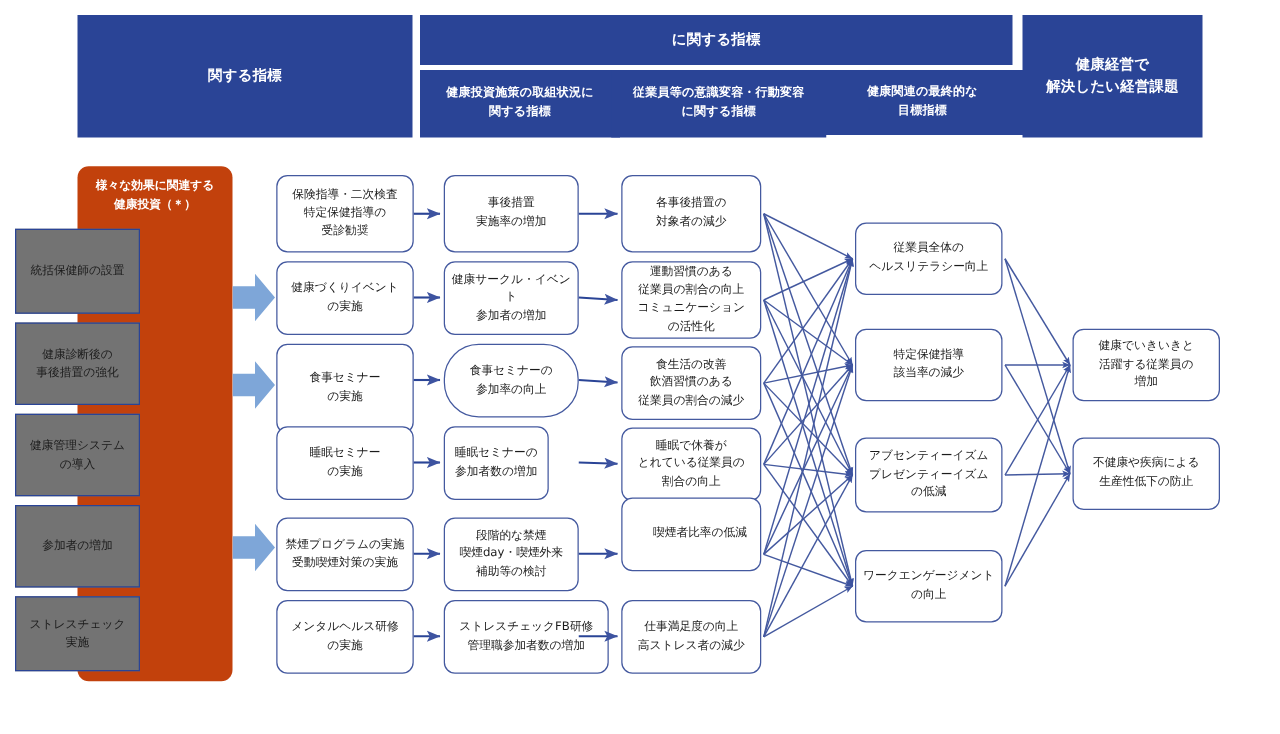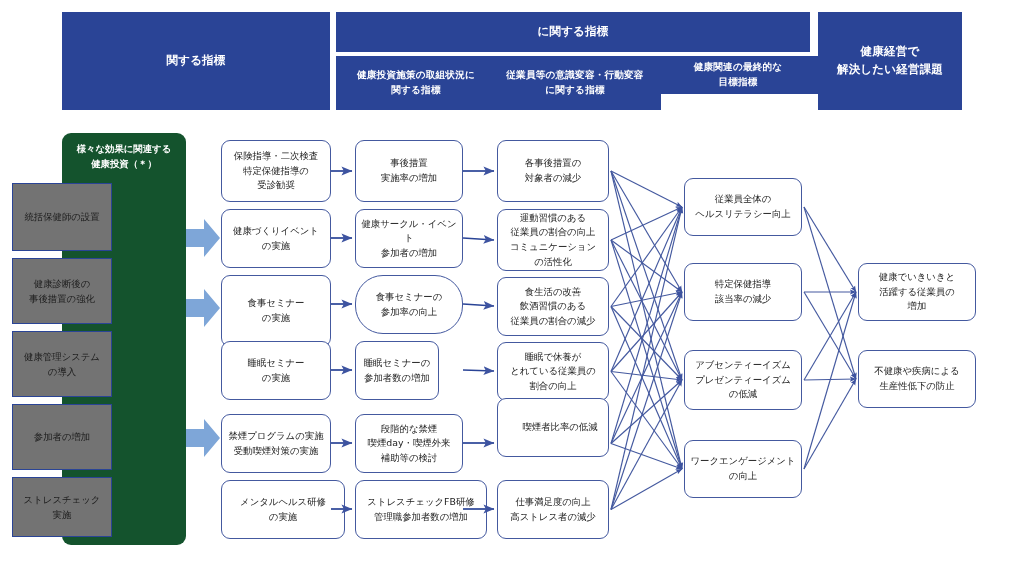--- a/index.html
+++ b/index.html
@@ -11,21 +11,21 @@
   
   .hdr{position:absolute;background:#2a4496;color:#ffffff;
        display:flex;align-items:center;justify-content:center;text-align:center;
        font-weight:bold;line-height:1.55;letter-spacing:.2px;}
   .hdr span{display:block;}
   .hdr-big{font-size:11.5px;}
   .hdr-sub{font-size:9.6px;padding:0 6px;}
 
   
   #sidebar{position:absolute;left:62px;top:133px;width:124px;height:412px;
-           background:#14532d;border-radius:9px;}
+           background:#c2410c;border-radius:9px;}
   #sidebar-title{position:absolute;left:0;top:8px;width:124px;text-align:center;
                  color:#ffffff;font-size:9.4px;font-weight:bold;line-height:1.6;}
   .side-box{position:absolute;left:12px;width:100px;background:#737373;
             border:1.6px solid #2a4496;box-sizing:border-box;
             display:flex;align-items:center;justify-content:center;text-align:center;
             font-size:9.4px;line-height:1.6;color:#1b1b1b;}
 
   
   .fbox{position:absolute;background:#ffffff;border:1.4px solid #44599f;
         border-radius:9px;box-sizing:border-box;
@@ -53,21 +53,21 @@
   <div class="hdr hdr-big" id="hdr-effect-group" style="left:336px;top:12px;width:474px;height:40px;">
     <span>に関する指標</span>
   </div>
 
   <div class="hdr hdr-sub" style="left:336px;top:56px;width:148px;height:54px;">
     <span>健康投資施策の取組状況に<br>関する指標</span>
   </div>
   <div class="hdr hdr-sub" style="left:489px;top:56px;width:160px;height:54px;">
     <span>従業員等の意識変容・行動変容<br>に関する指標</span>
   </div>
-  <div class="hdr hdr-sub" style="left:654px;top:56px;width:156px;height:38px;text-align:center;">
+  <div class="hdr hdr-sub" style="left:654px;top:56px;width:156px;height:52px;text-align:center;">
     <span>健康関連の最終的な<br>目標指標</span>
   </div>
 
   <div class="hdr hdr-big" id="hdr-management" style="left:818px;top:12px;width:144px;height:98px;">
     <span>健康経営で<br>解決したい経営課題</span>
   </div>
 
   <div id="sidebar">
     <div id="sidebar-title">様々な効果に関連する<br>健康投資（＊）</div>
   </div>
@@ -105,21 +105,21 @@
     </div>
   <div class="fbox" style="left:221px;top:275px;width:110px;height:72px;">
     <span>食事セミナー<br>の実施</span>
     </div>
   <div class="fbox" style="left:221px;top:341px;width:110px;height:59px;">
     <span>睡眠セミナー<br>の実施</span>
     </div>
   <div class="fbox" style="left:221px;top:414px;width:110px;height:59px;">
     <span>禁煙プログラムの実施<br>受動喫煙対策の実施</span>
     </div>
-  <div class="fbox" style="left:221px;top:480px;width:124px;height:59px;">
+  <div class="fbox" style="left:221px;top:480px;width:110px;height:59px;">
     <span>メンタルヘルス研修<br>の実施</span>
     </div>
 
   <div class="fbox" style="left:355px;top:140px;width:108px;height:62px;">
     <span>事後措置<br>実施率の増加</span>
     </div>
   <div class="fbox" style="left:355px;top:209px;width:108px;height:59px;">
     <span>健康サークル・イベント<br>参加者の増加</span>
     </div>
   <div class="fbox" style="left:355px;top:275px;width:108px;height:59px;border-radius:28px;">

